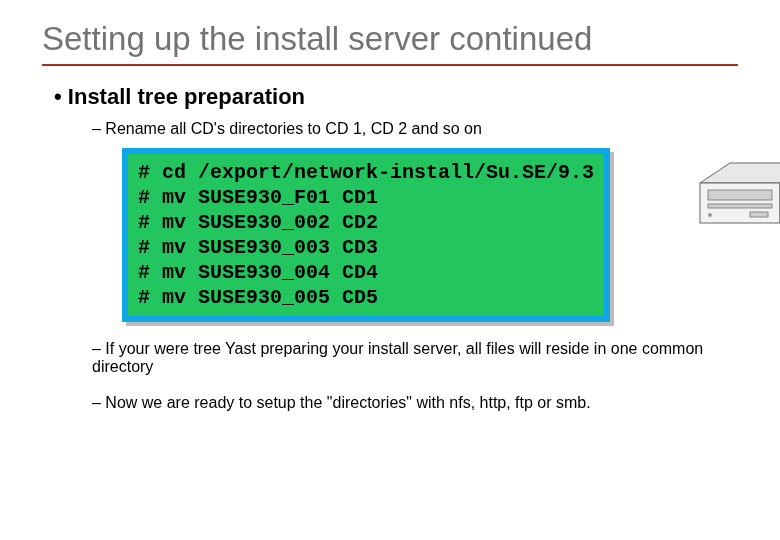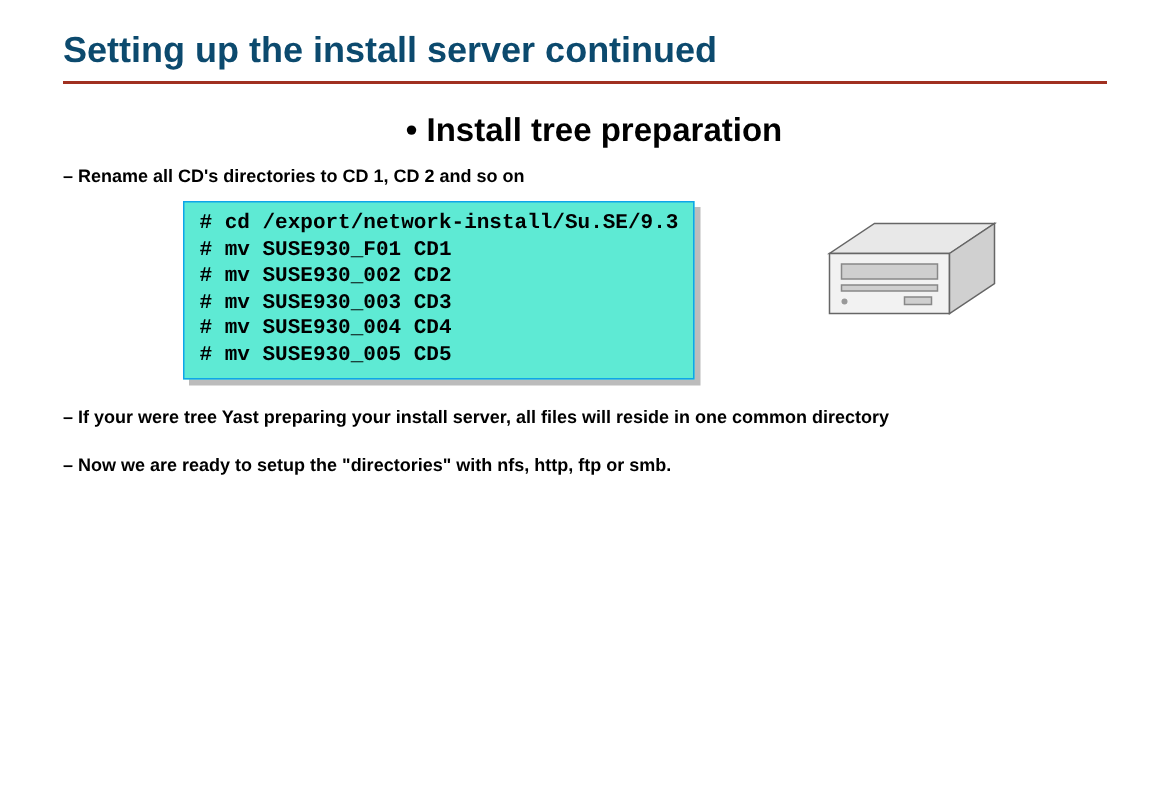--- a/index.html
+++ b/index.html
@@ -5,43 +5,43 @@
   * { margin: 0; padding: 0; box-sizing: border-box; }
   body {
     width: 780px;
     height: 540px;
     background: #ffffff;
     font-family: Arial, Helvetica, sans-serif;
     padding: 20px 42px;
     color: #000;
   }
   .title {
-    font-size: 24px;
-    font-weight: bold;
-    color: #0c4a6e;
+    font-size: 33px;
+    font-weight: normal;
+    color: #737373;
     margin-bottom: 6px;
   }
   .hr {
     height: 2px;
     background: #a03020;
     margin-bottom: 18px;
   }
   .bullet1 {
     font-size: 22px;
     font-weight: bold;
     margin-left: 12px;
     margin-bottom: 10px;
-    text-align: center;
   }
   .bullet1::before {
     content: "• ";
   }
   .bullet2 {
-    font-size: 12px;
-    font-weight: bold;
+    font-size: 16px;
+    font-weight: normal;
+    margin-left: 50px;
     margin-bottom: 10px;
     max-width: 660px;
   }
   .bullet2::before {
     content: "– ";
   }
   .bullet2 + .bullet2 { margin-top: 18px; }
   .code-row {
     display: flex;
     align-items: flex-start;
@@ -53,25 +53,25 @@
   .code-wrap {
     position: relative;
   }
   .code-shadow {
     position: absolute;
     top: 4px; left: 4px; right: -4px; bottom: -4px;
     background: #bcbcbc;
   }
   .code-box {
     position: relative;
-    border: 1px solid #0ea5e9;
-    background: #5eead4;
+    border: 6px solid #0ea5e9;
+    background: #22c55e;
     padding: 6px 10px;
     font-family: "Courier New", monospace;
-    font-size: 14px;
+    font-size: 20px;
     line-height: 1.25;
     font-weight: bold;
     white-space: pre;
   }
   .device {
     width: 130px;
     height: 90px;
     position: relative;
     flex-shrink: 0;
   }

